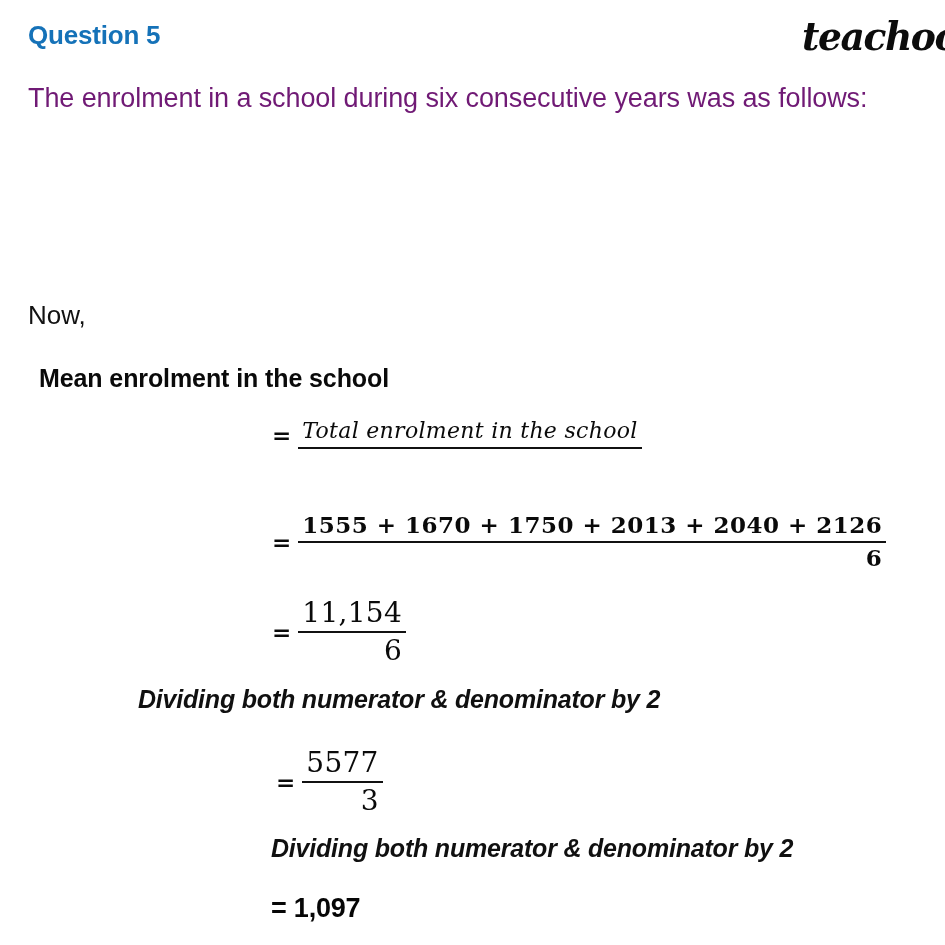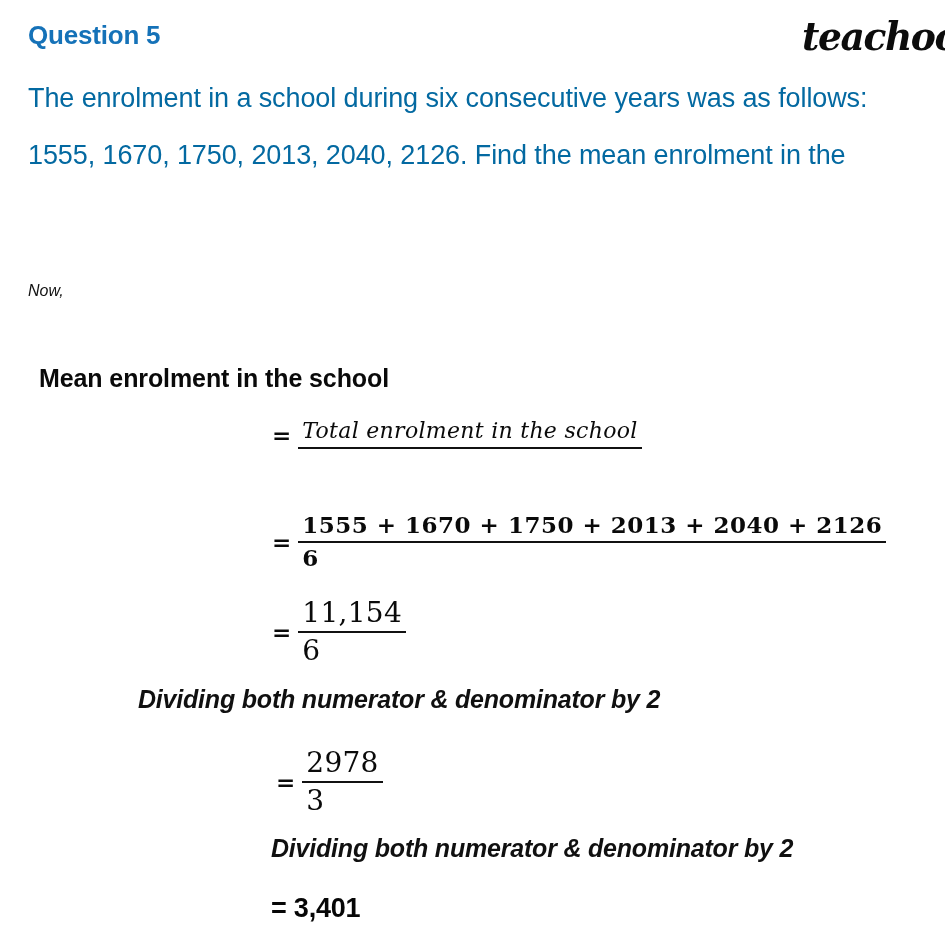--- a/index.html
+++ b/index.html
@@ -67,37 +67,36 @@
     transform: scaleX(0.94);
     transform-origin: right center;
   }
 
   
   .q-body {
     position: absolute;
     left: 28px;
     top: 70px;
     width: 915px;
-    color: #0369a1;
+    color: #701a75;
     font-size: 27px;
     line-height: 57px;
     white-space: nowrap;
     letter-spacing: -0.1px;
   }
   .q-body .line { display: block; }
 
   
   .now-line {
     position: absolute;
     left: 28px;
-    top: 282px;
-    font-size: 16px;
+    top: 300px;
+    font-size: 26px;
     color: #121212;
     white-space: nowrap;
-    font-style: italic;
   }
   .mean-line {
     position: absolute;
     left: 39px;
     top: 348px;
     font-size: 25px;
     font-weight: bold;
     color: #0a0a0a;
     white-space: nowrap;
     letter-spacing: -0.1px;
@@ -114,21 +113,21 @@
   .eq-sign {
     font-family: "DejaVu Serif", serif;
     font-weight: bold;
     font-size: 23px;
     margin-right: 7px;
     line-height: 1;
   }
   .frac {
     display: inline-flex;
     flex-direction: column;
-    align-items: flex-start;
+    align-items: flex-end;
     line-height: 1.12;
   }
   .frac .num,
   .frac .den {
     display: block;
     white-space: nowrap;
     padding: 0 4px;
   }
   .frac .bar {
     display: block;
@@ -198,21 +197,20 @@
 
   <div class="edge-bar blue"></div>
   <div class="edge-bar black"></div>
 
   <div class="q-heading">Question 5</div>
 
   <div class="logo">teachoo</div>
 
   <div class="q-body">
     <span class="line">The enrolment in a school during six consecutive years was as follows:</span>
-    <span class="line">1555, 1670, 1750, 2013, 2040, 2126. Find the mean enrolment in the</span>
   </div>
 
   <div class="now-line">Now,</div>
 
   <div class="mean-line">Mean enrolment in the school</div>
 
   <div class="eq-row" id="eq-definition">
     <span class="eq-sign">=</span>
     <span class="frac math-italic">
       <span class="num">Total enrolment in the school</span>
@@ -236,23 +234,23 @@
       <span class="bar"></span>
       <span class="den">6</span>
     </span>
   </div>
 
   <div class="note-line" id="note-1">Dividing both numerator &amp; denominator by 2</div>
 
   <div class="eq-row" id="eq-reduced">
     <span class="eq-sign">=</span>
     <span class="frac serif-plain">
-      <span class="num">2978</span>
+      <span class="num">5577</span>
       <span class="bar"></span>
       <span class="den">3</span>
     </span>
   </div>
 
   <div class="note-line" id="note-2">Dividing both numerator &amp; denominator by 2</div>
 
-  <div class="answer-line">= 3,401</div>
+  <div class="answer-line">= 1,097</div>
 
 </div>
 
 </body></html>

